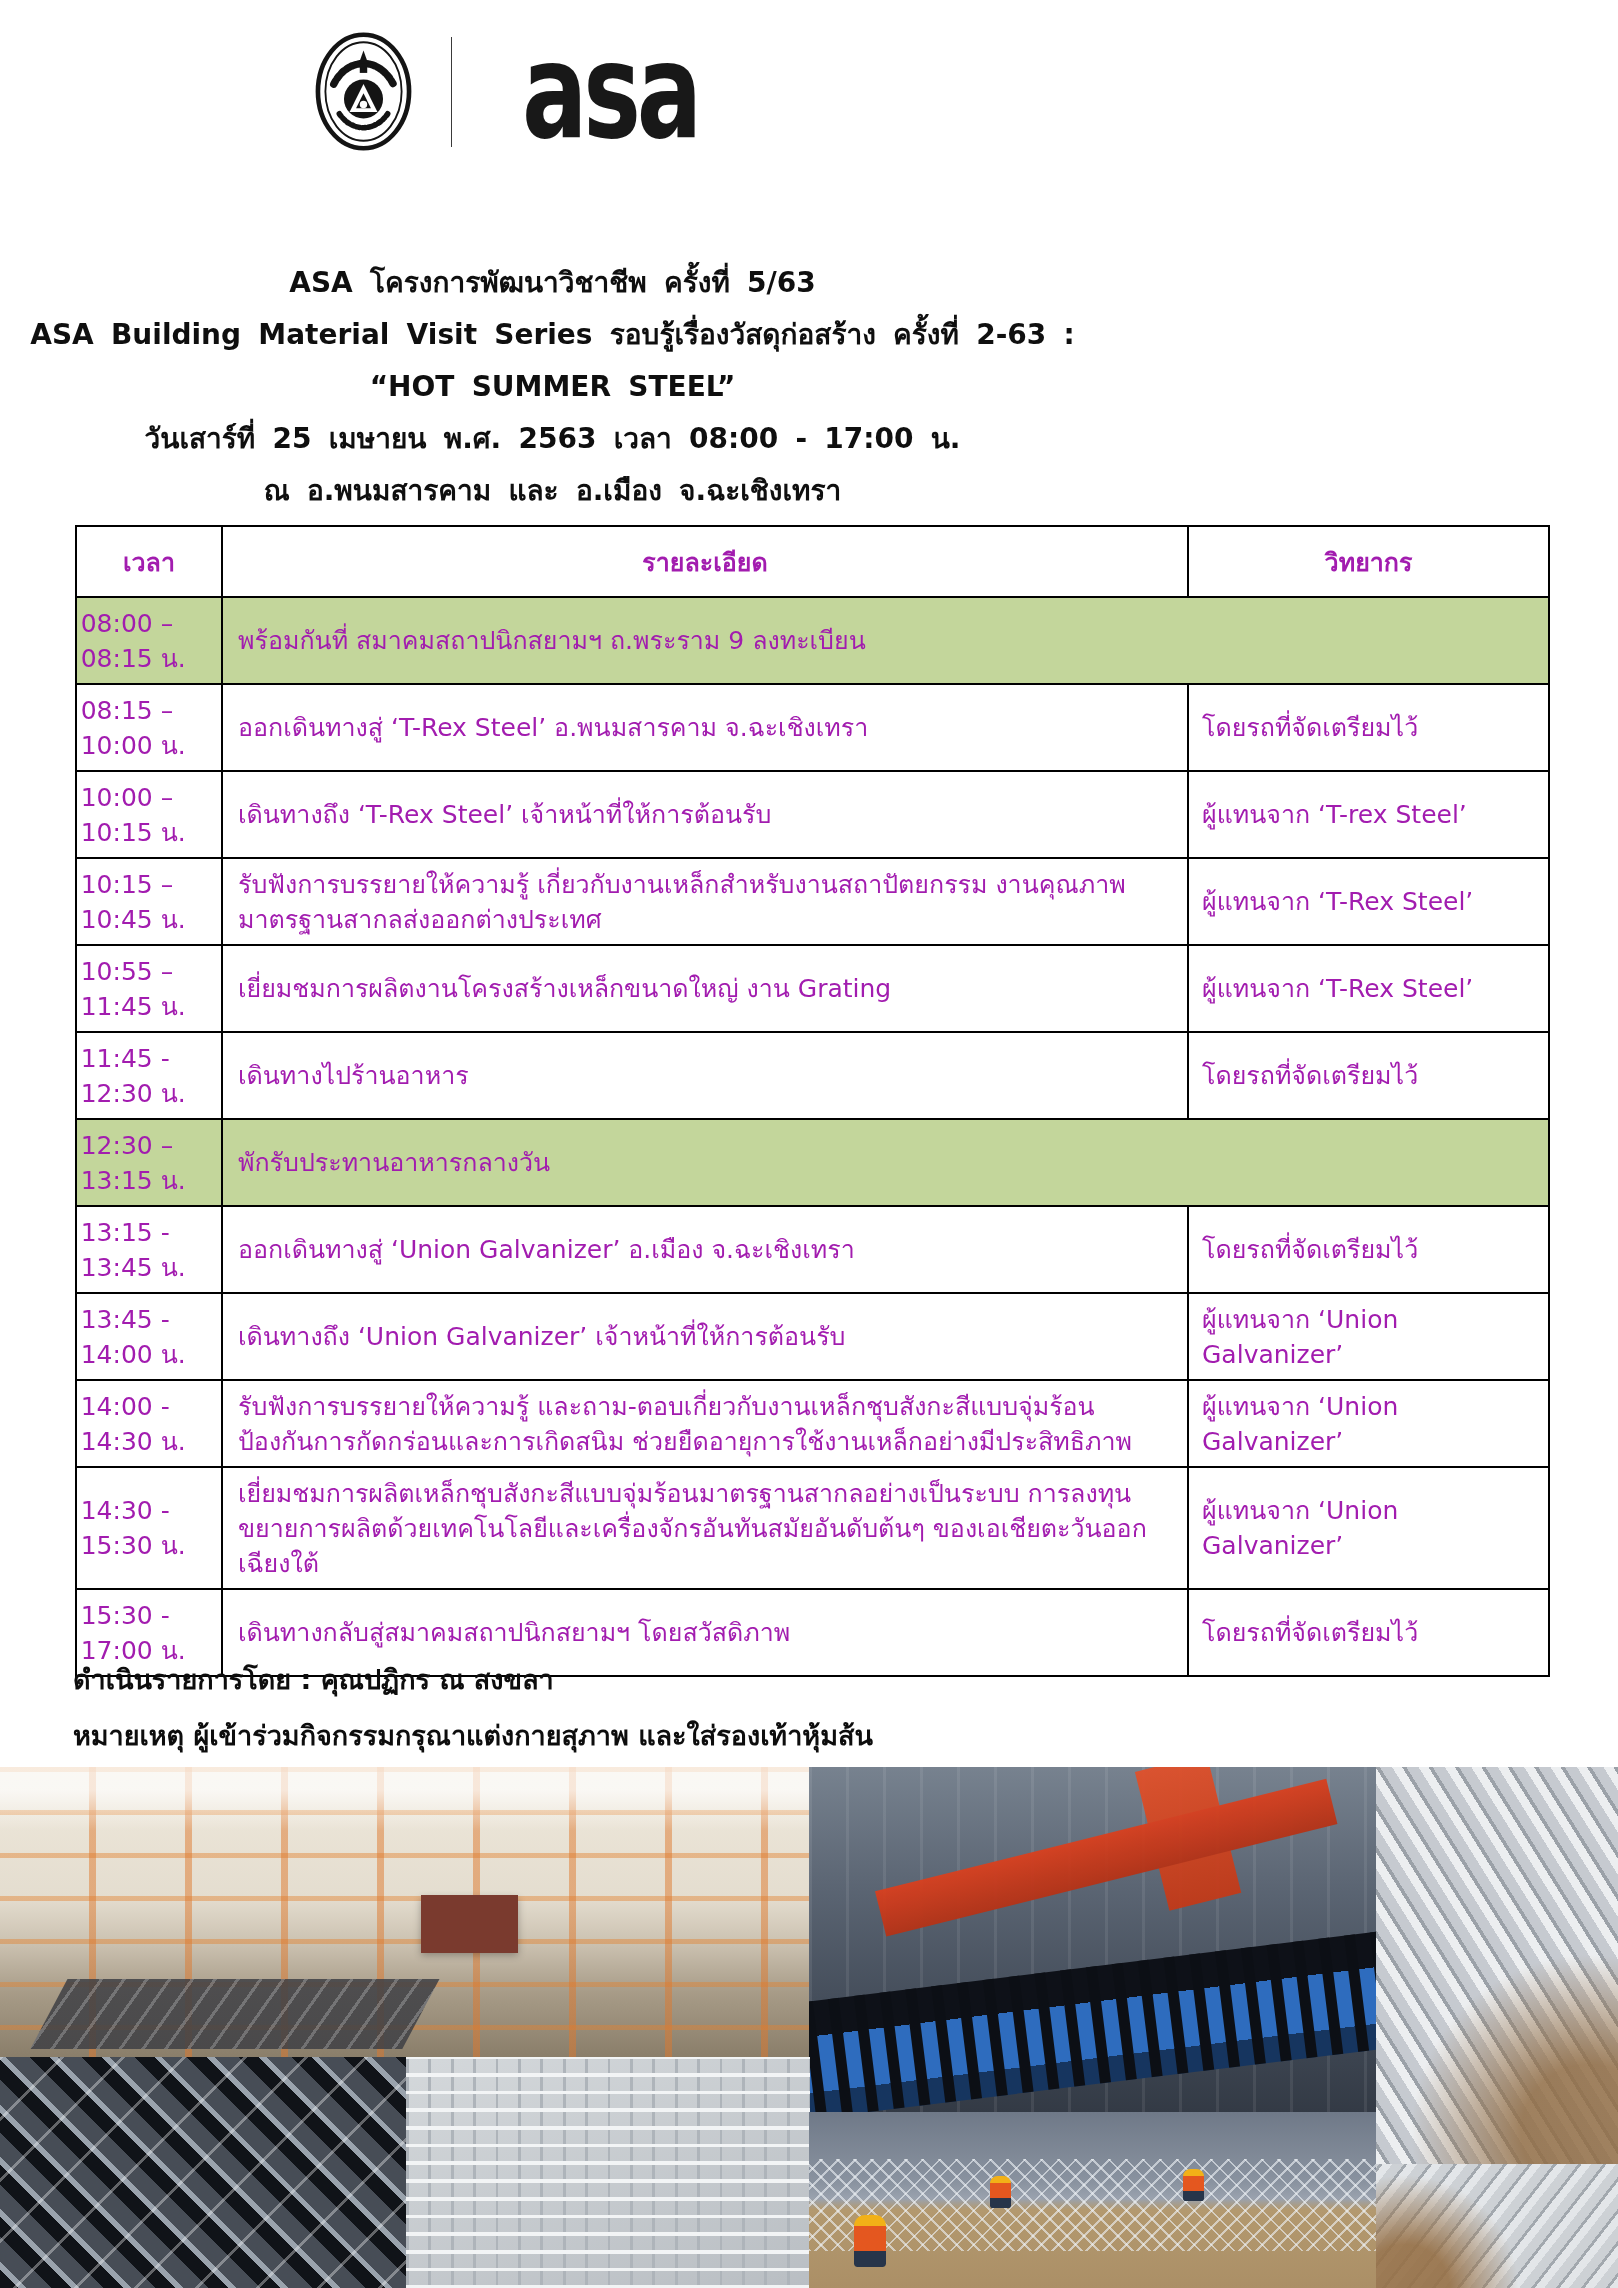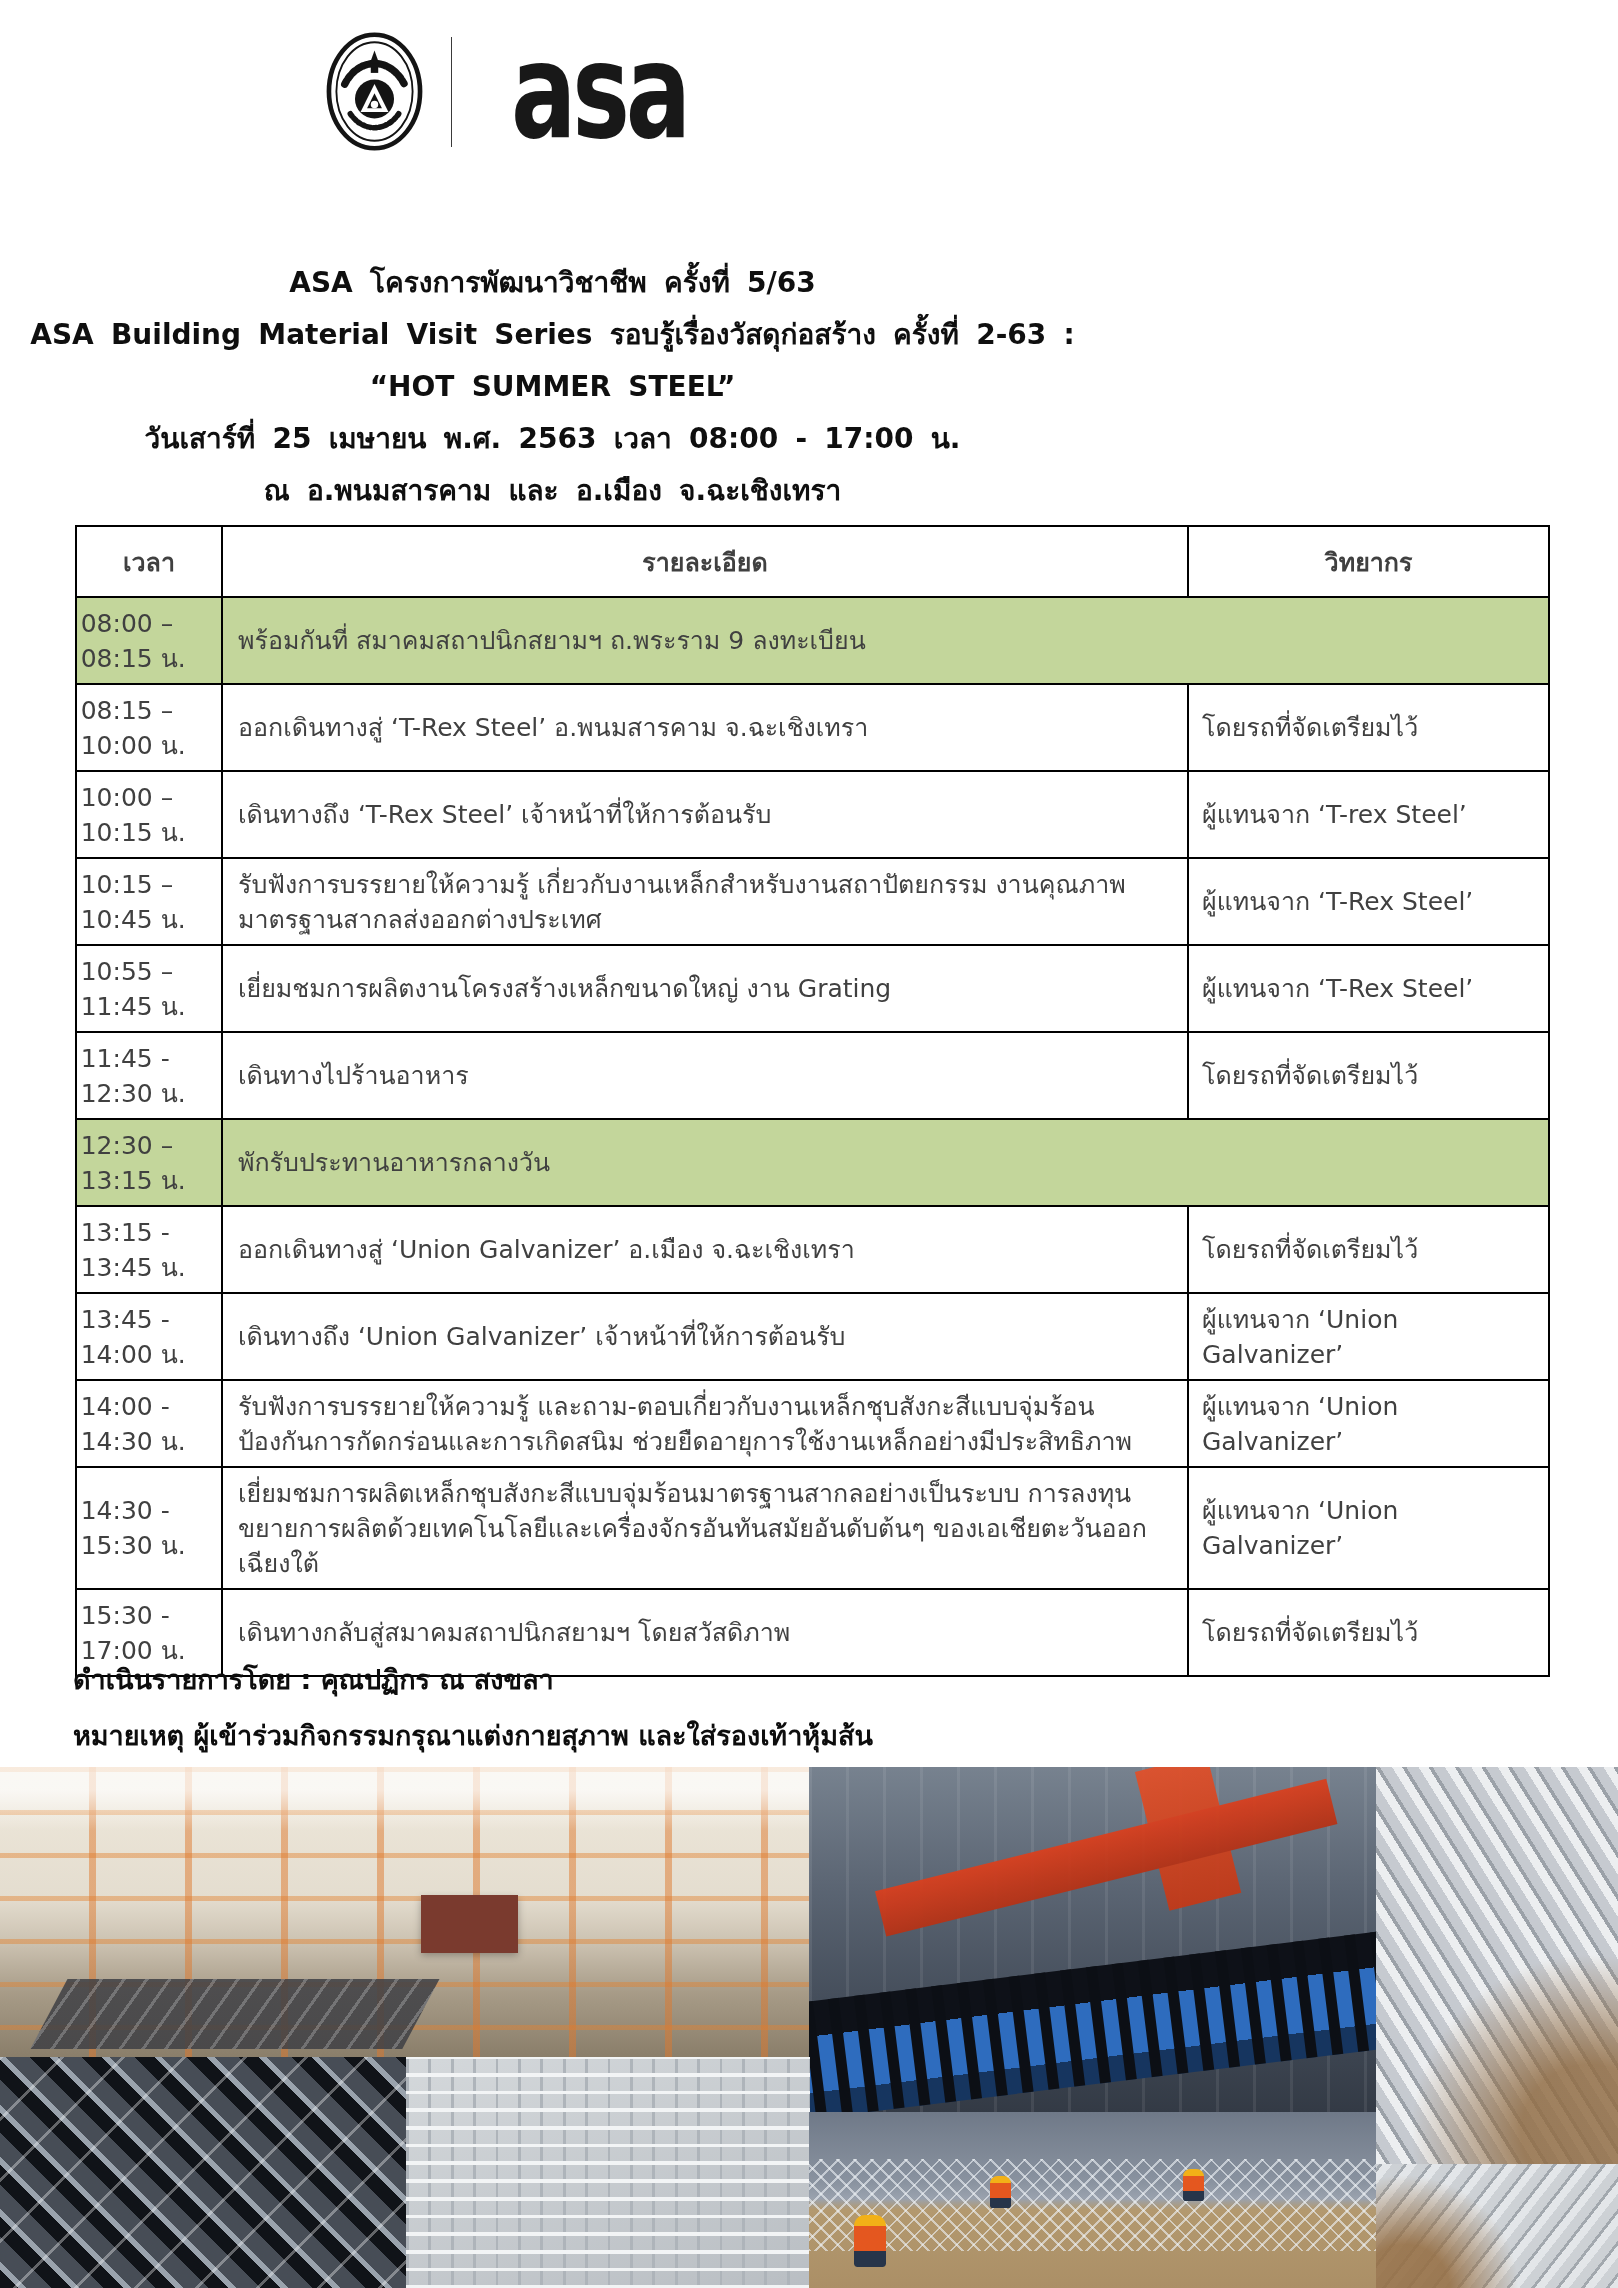--- a/index.html
+++ b/index.html
@@ -7,40 +7,40 @@
   html,body { margin:0; padding:0; }
   body {
     width:1618px; height:2289px; position:relative; overflow:hidden;
     background:#ffffff; color:#111;
     font-family:"DejaVu Sans","Liberation Sans",sans-serif;
   }
 
   
   .logo-row {
     position:absolute; top:32px; left:0; width:1044px;
-    display:flex; align-items:center; justify-content:center; gap:28px;
+    display:flex; align-items:center; justify-content:center; gap:39px;
   }
   .seal { display:inline-block; width:97px; height:119px; }
   .logo-divider { display:inline-block; width:1.9px; height:110px; background:#3a3a3a; }
   .logotype {
     font-size:131px; font-weight:800; line-height:112px; letter-spacing:-5.6px;
     color:#181818; transform:scaleX(.74); transform-origin:center;
   }
 
   
   .title-block {
     position:absolute; top:257px; left:0; width:1105px;
     text-align:center; font-size:28px; font-weight:700; line-height:52px;
     word-spacing:7.5px; color:#0f0f0f;
   }
 
   
   .schedule {
     position:absolute; top:525px; left:75px; width:1473px;
-    border-collapse:collapse; table-layout:fixed; font-size:25px; color:#404040;
+    border-collapse:collapse; table-layout:fixed; font-size:25px; color:#a21caf;
   }
   .schedule, .schedule th, .schedule td { border:2.8px solid #000; }
   .schedule th { height:71px; font-weight:600; text-align:center; padding:3.7px; }
   .schedule td { height:75px; padding:7.5px 15px; line-height:1.4; vertical-align:middle; font-weight:500; }
   .schedule td.c-time { padding:7.5px 3.7px; }
   .schedule td.c-detail { text-align:left; }
   .schedule td.c-speaker { text-align:left; padding-left:13px;border-radius:13px; }
   .schedule tr.hl td { background:var(--hl); }
 
   

